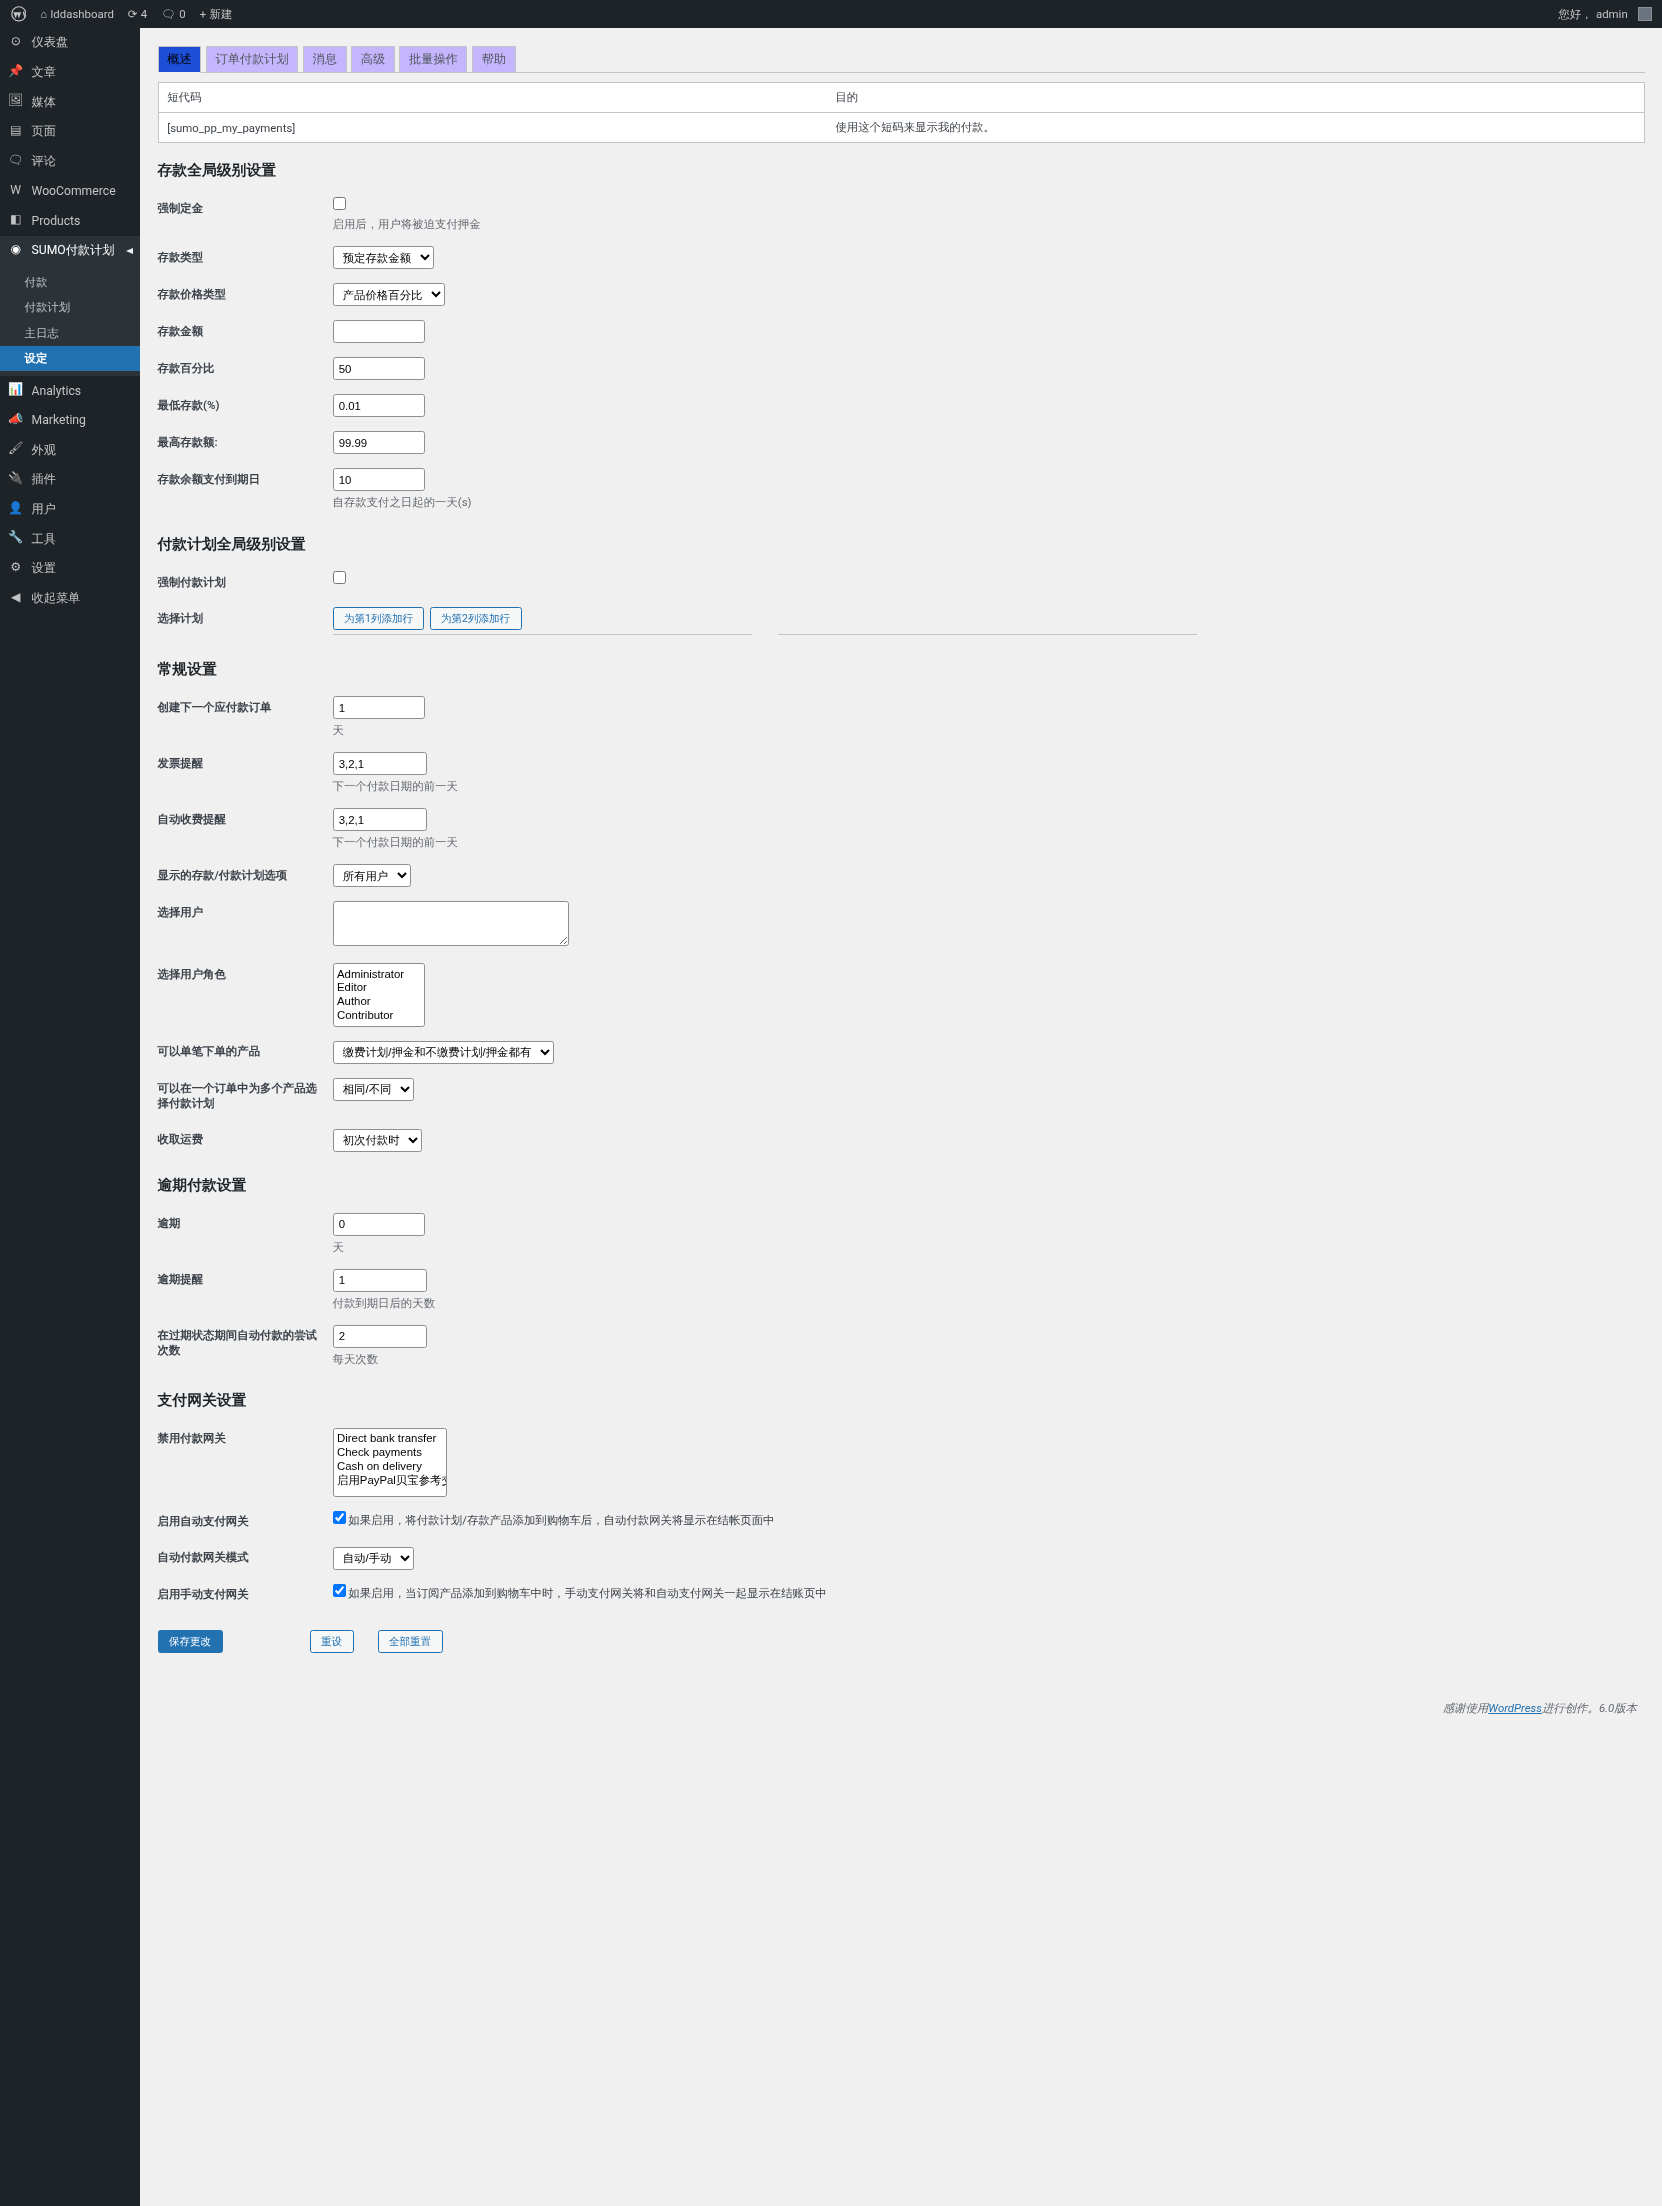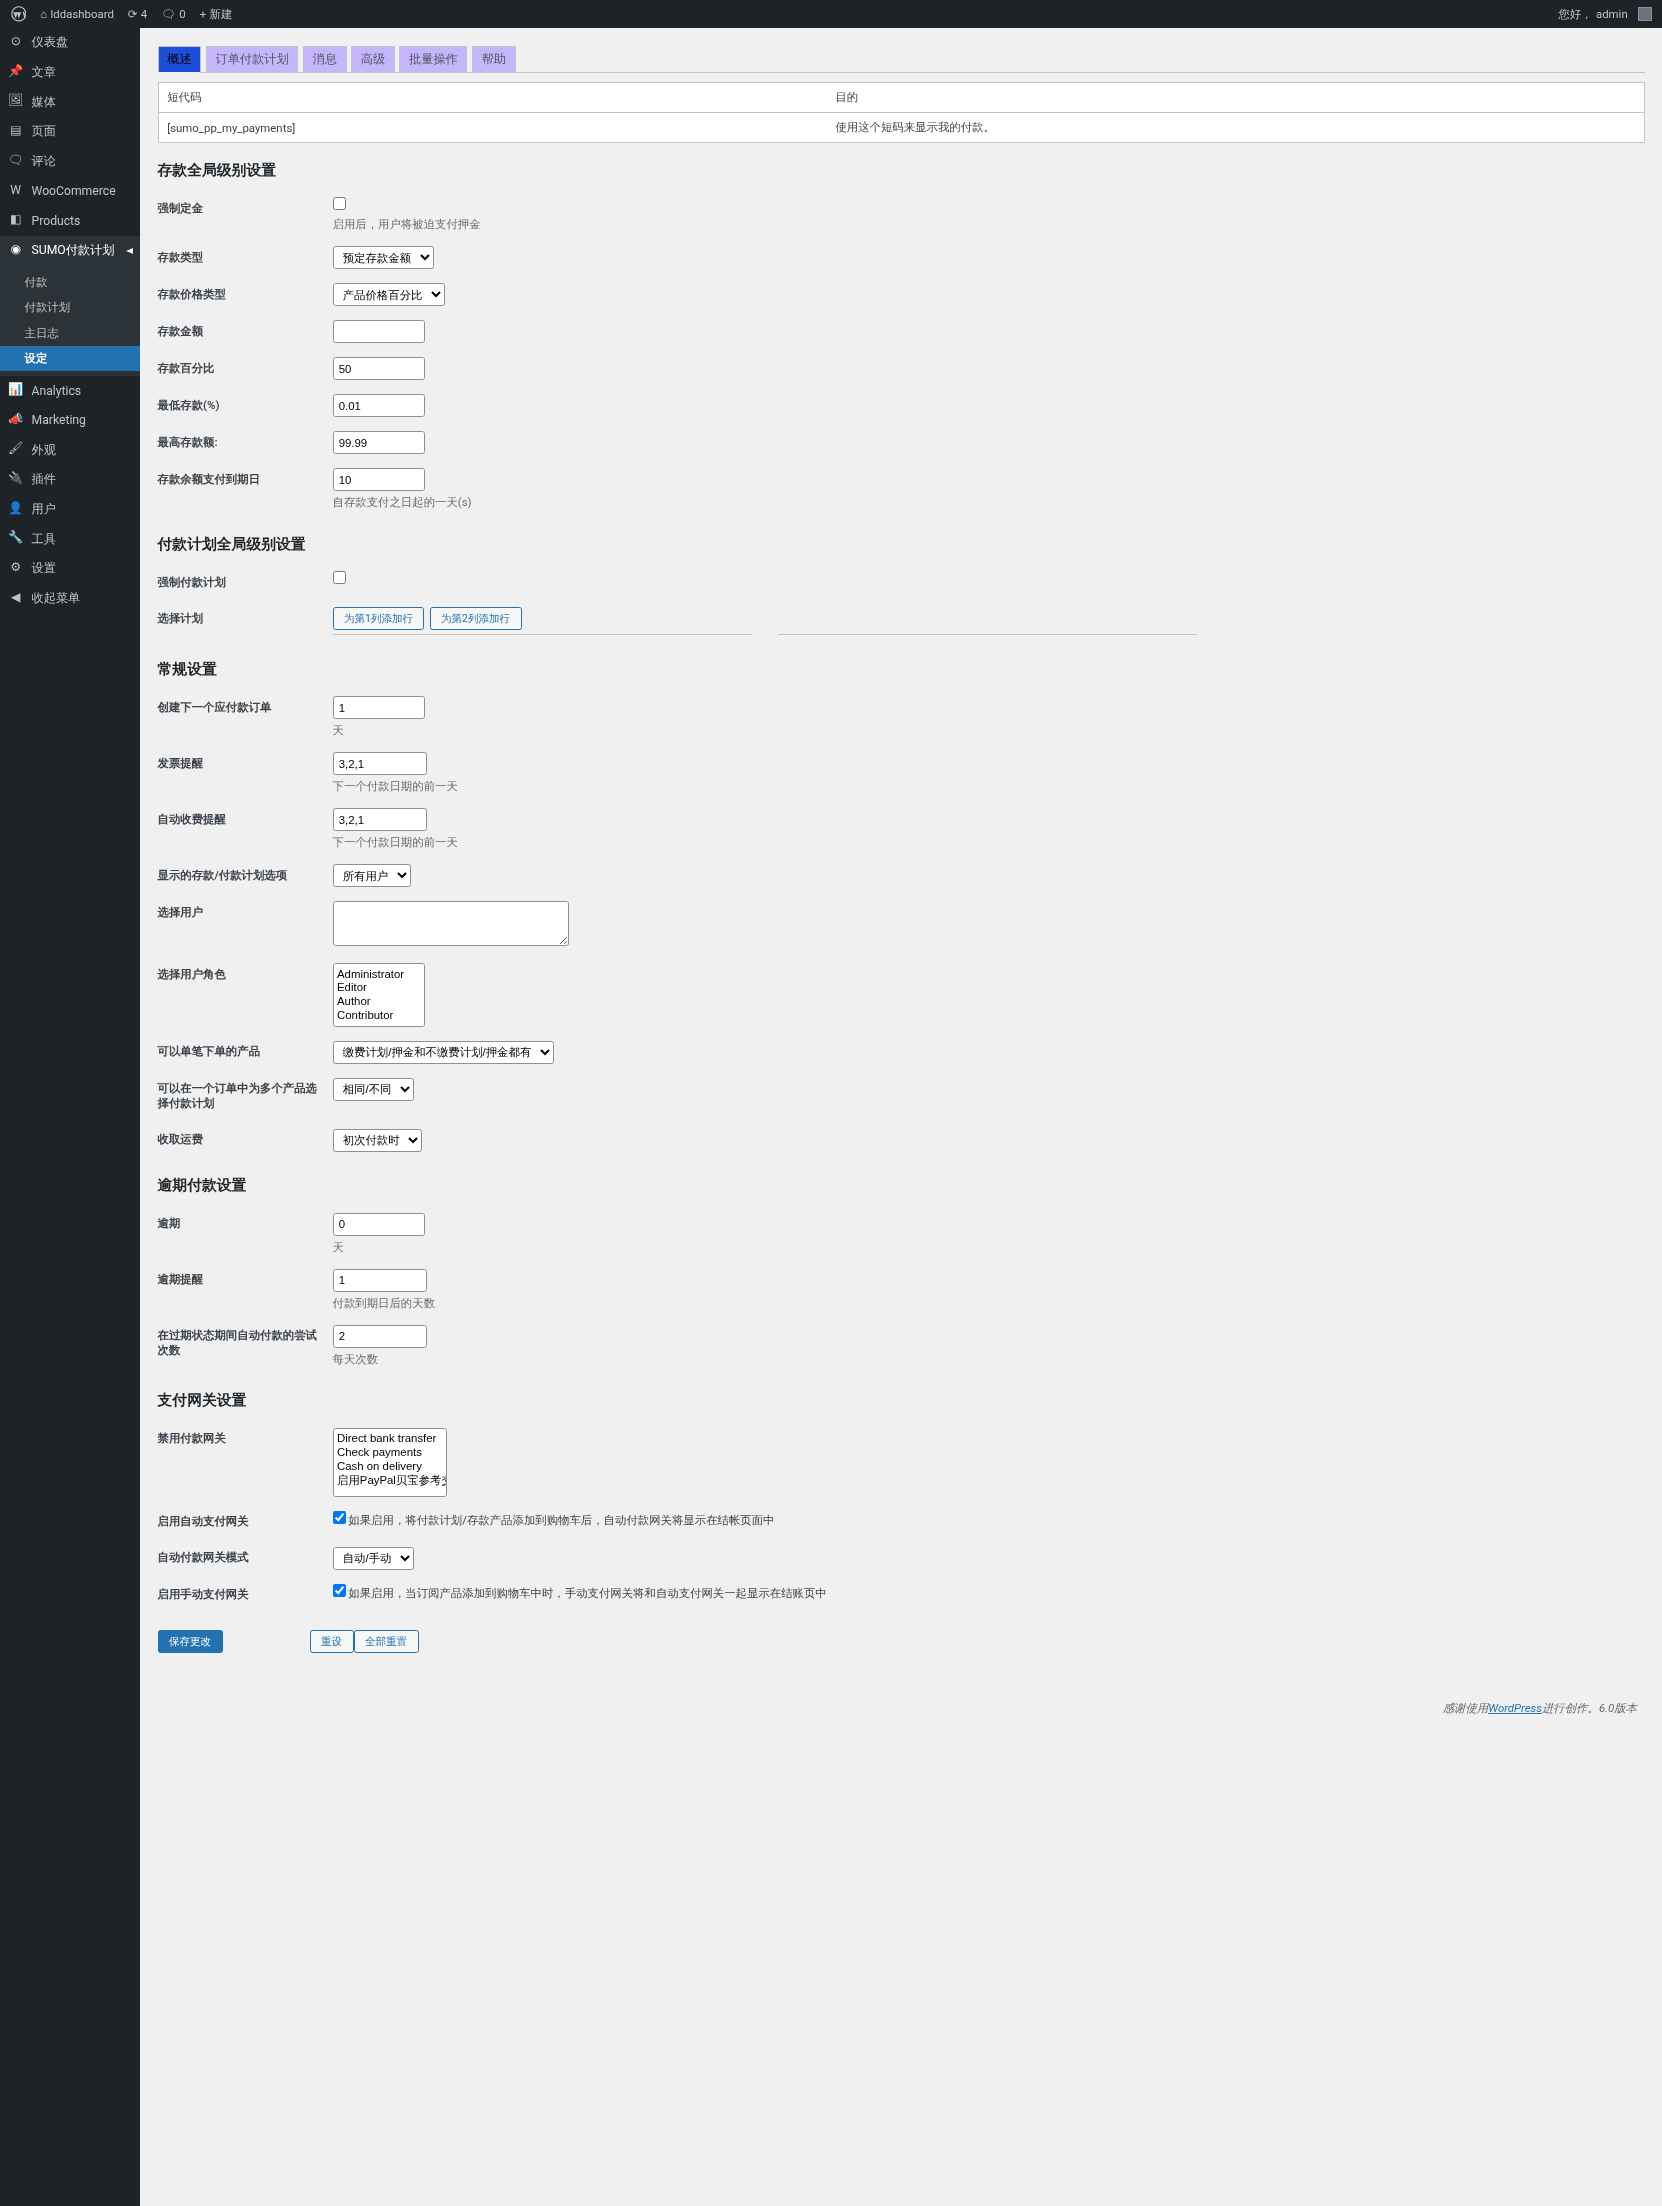--- a/index.html
+++ b/index.html
@@ -370,21 +370,21 @@
           </tr>
    <tr>
             <th>启用手动支付网关</th>
             <td><input type="checkbox" checked="" style=""> <span>如果启用，当订阅产品添加到购物车中时，手动支付网关将和自动支付网关一起显示在结账页中</span></td>
           </tr>
   </tbody>
       </table>
 
   <div class="submit-row">
    <button class="button button-primary">保存更改</button>
-   <div style="display:flex;gap:0">
+   <div style="display:flex;gap:24px">
     <button class="button">重设</button>
     <button class="button">全部重置</button>
    </div>
   </div>
  </div>
 </div>
 
 <div id="wpfooter">
  <span><span>感谢使用</span><a>WordPress</a><span>进行创作。</span></span>
  <span>6.0版本</span>

